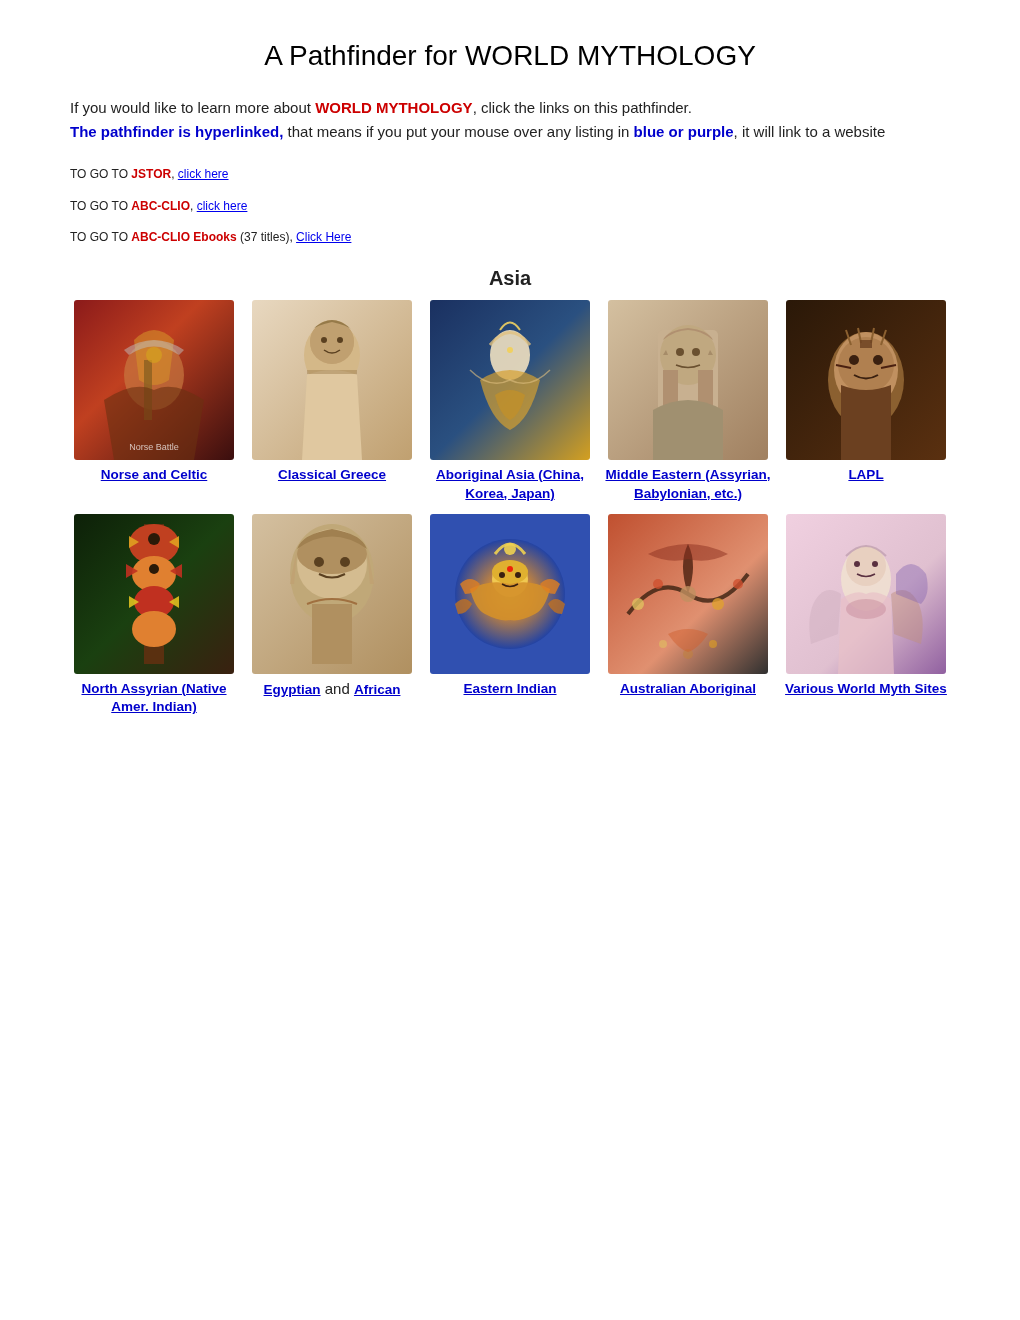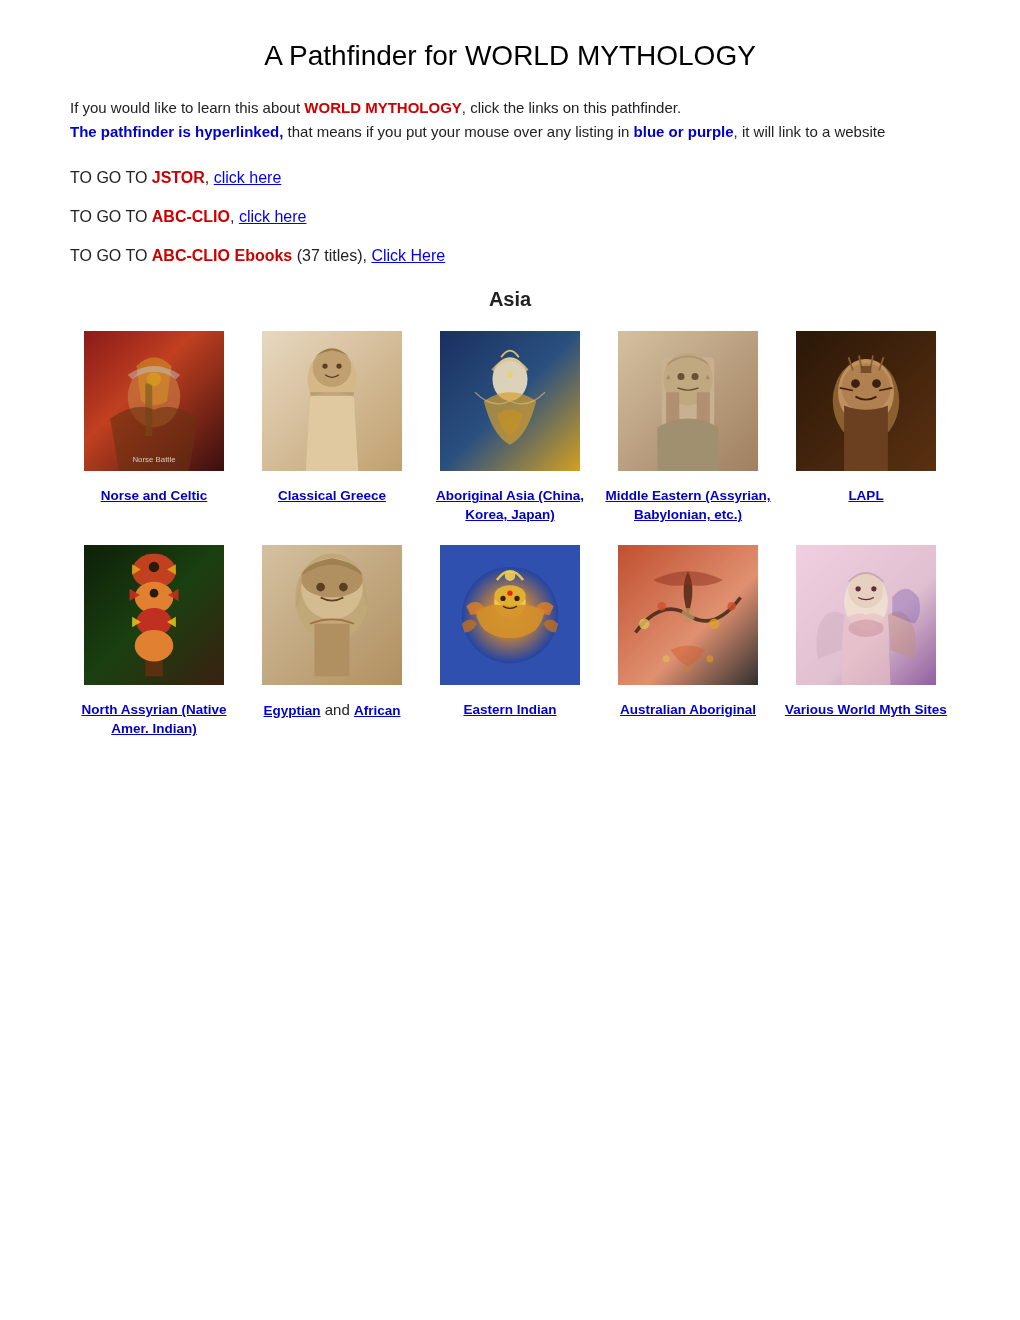--- a/index.html
+++ b/index.html
@@ -22,21 +22,21 @@
     .intro {
       margin-bottom: 20px;
       line-height: 1.6;
     }
     .intro .highlight-red { color: #cc0000; font-weight: bold; }
     .intro .highlight-blue { color: #0000cc; font-weight: bold; }
     .links-section {
       margin-bottom: 18px;
     }
     .link-line {
-      font-size: 16px;
+      font-size: 12px;
       margin-bottom: 10px;
       line-height: 1.8;
     }
     .link-line .brand { font-weight: bold; color: #cc0000; }
     .link-line a { color: #0000ee; text-decoration: underline; }
     .menu-title {
       text-align: center;
       font-size: 20px;
       font-weight: bold;
       margin-bottom: 10px;
@@ -47,21 +47,21 @@
       gap: 10px;
       margin-bottom: 10px;
     }
     .grid-cell {
       display: flex;
       flex-direction: column;
       align-items: center;
       text-align: center;
     }
     .grid-cell .img-box {
-      width: 140px;
+      width: 160px;
       height: 160px;
       overflow: hidden;
       display: flex;
       align-items: center;
       justify-content: center;
       margin-bottom: 6px;
     }
     .grid-cell a {
       color: #0000cc;
       font-weight: bold;
@@ -77,21 +77,21 @@
       object-fit: cover;
     }
   </style>
 </head>
 <body>
 
 <h1>A Pathfinder for WORLD MYTHOLOGY</h1>
 
 <div class="intro">
   <p>
-    <span>If you would like to learn this about </span><span class="highlight-red">WORLD MYTHOLOGY</span><span>, click the links on this pathfinder.</span>
+    <span>If you would like to learn more about </span><span class="highlight-red">WORLD MYTHOLOGY</span><span>, click the links on this pathfinder.</span>
     <br>
     <span class="highlight-blue">The pathfinder is hyperlinked,</span><span> that means if you put your mouse over any listing in </span><span class="highlight-blue">blue or purple</span><span>, it will link to a website</span>
   </p>
 </div>
 
 <div class="links-section">
   <div class="link-line">
     <span>TO GO TO </span><span class="brand">JSTOR</span><span>, </span><a href="#jstor">click here</a>
   </div>
   <div class="link-line">

